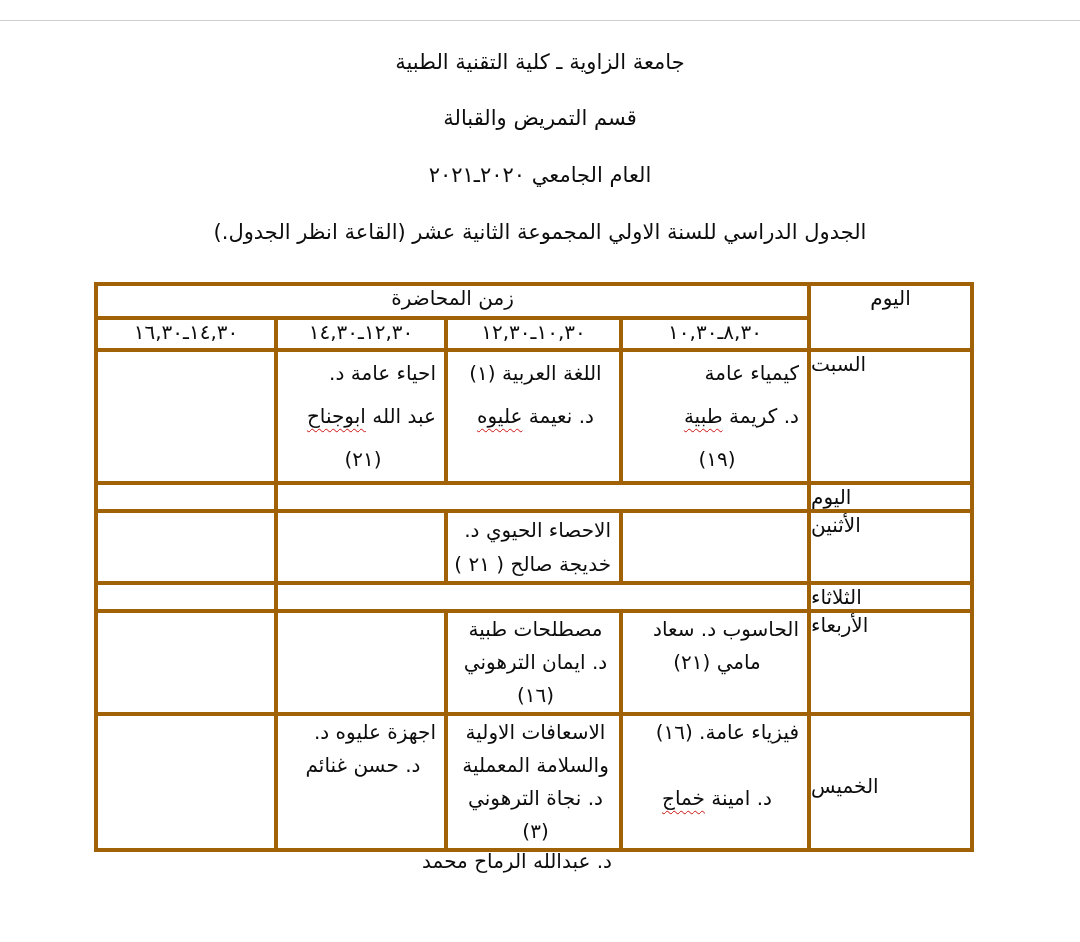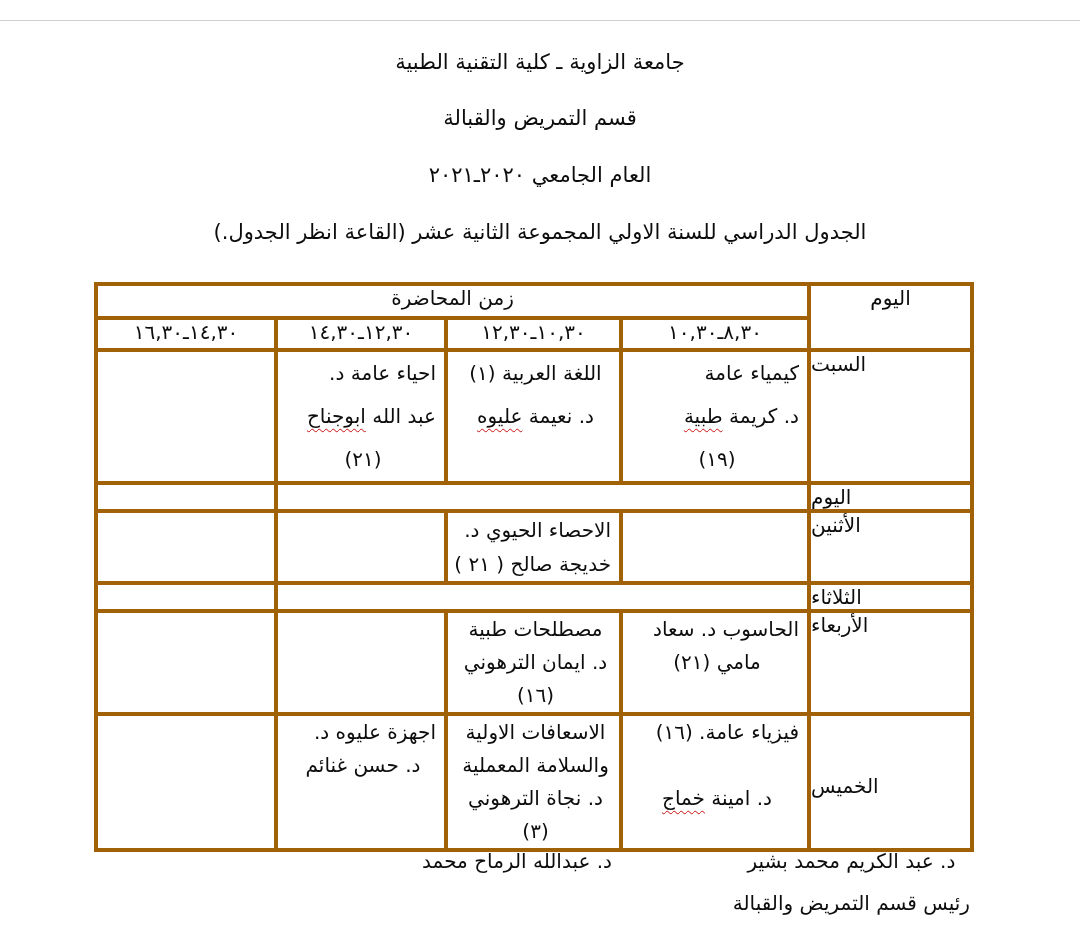--- a/index.html
+++ b/index.html
@@ -160,20 +160,16 @@
           </td>
           <td class="course-cell">
             <div class="cl">اجهزة عليوه د.</div>
             <div class="cl cc">د. حسن غنائم</div>
           </td>
           <td class="course-cell"></td>
         </tr>
       </tbody>
   </table>
 
-  <div class="sig sig-right">
-    <div>د. عبد الكريم محمد بشير</div>
-    <div>رئيس قسم التمريض والقبالة</div>
-  </div>
   <div class="sig sig-left">
     <div>د. عبدالله الرماح محمد</div>
   </div>
 </div>
 
 </body></html>

